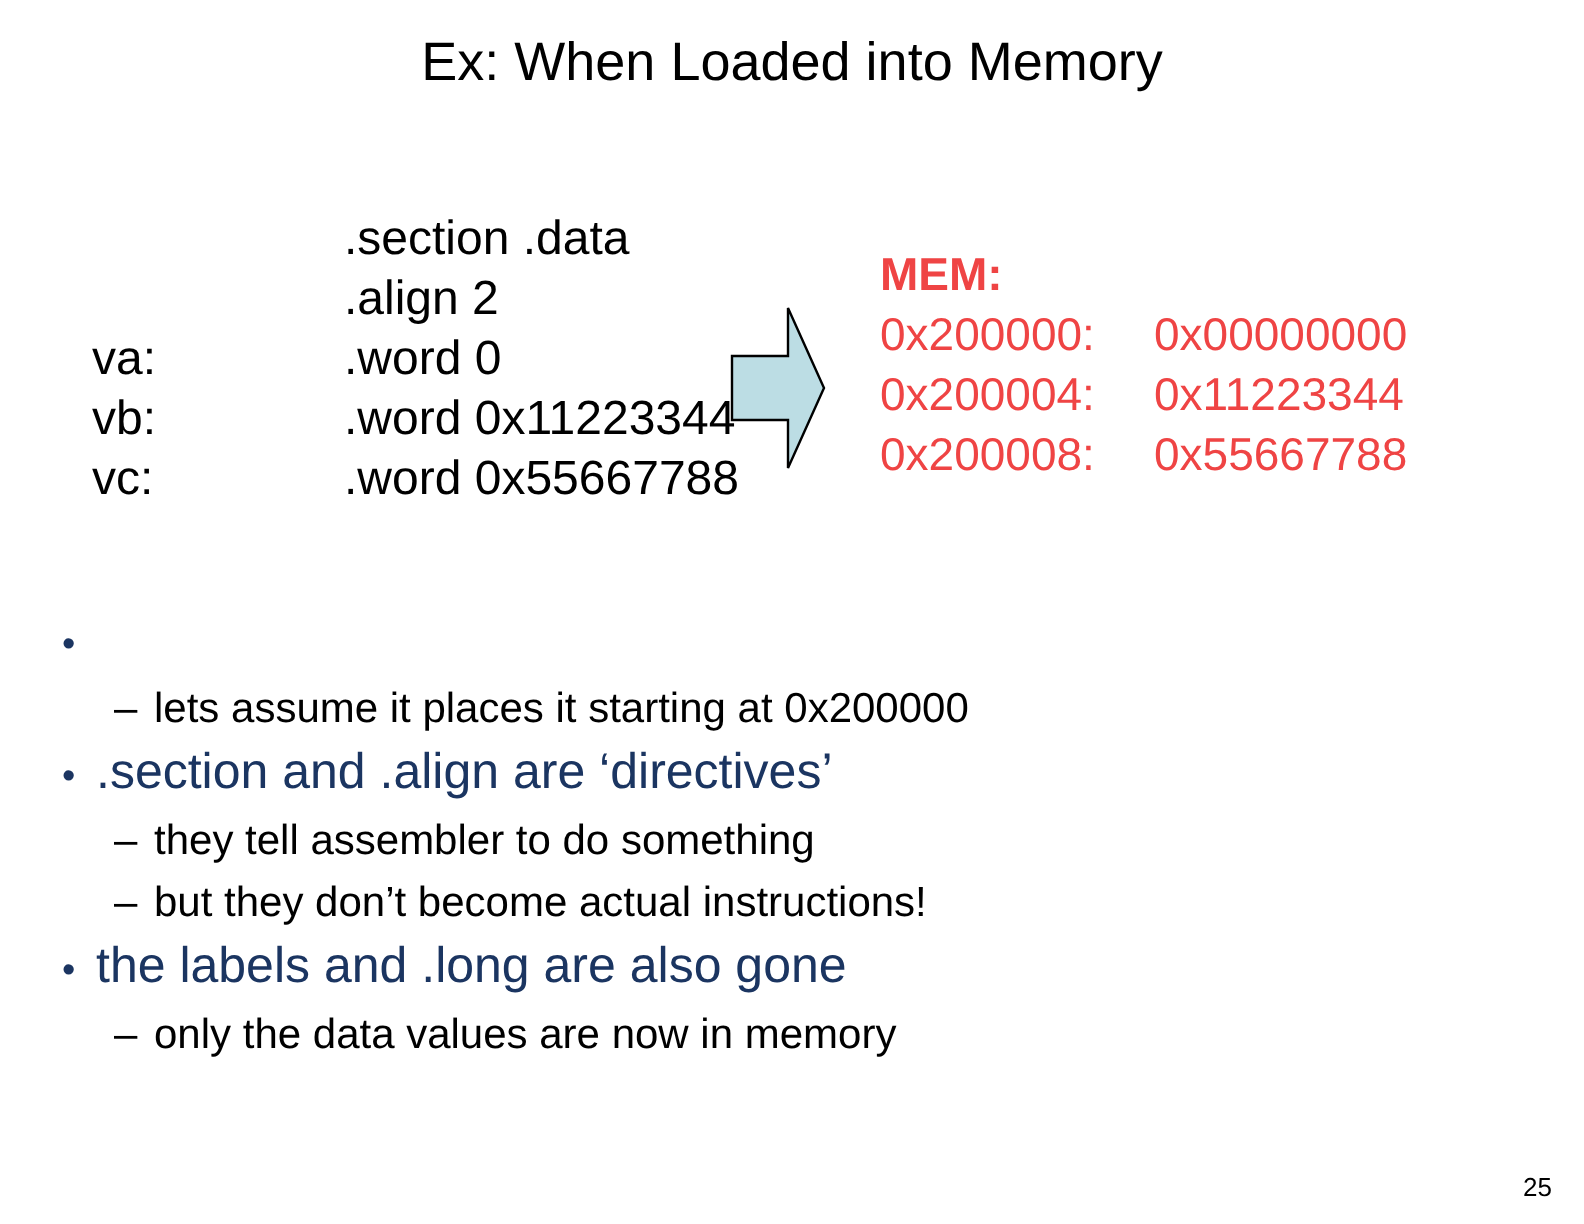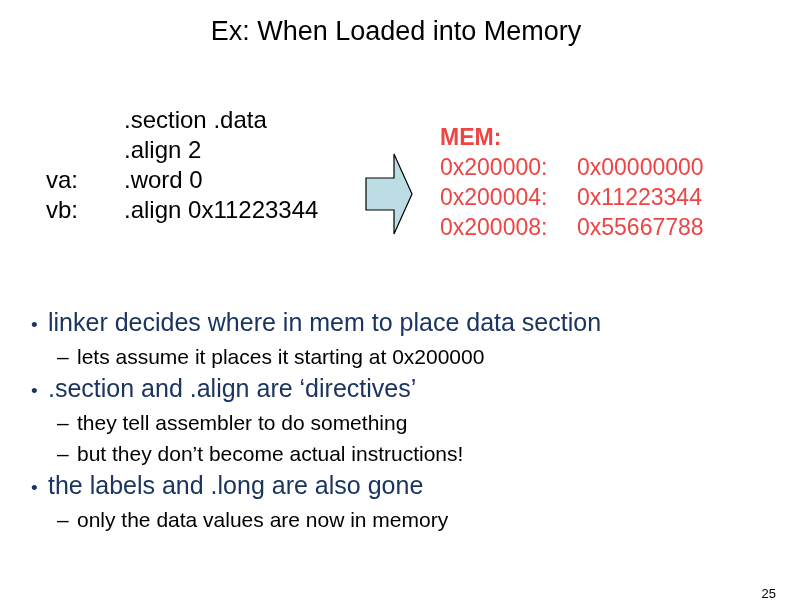--- a/index.html
+++ b/index.html
@@ -46,20 +46,21 @@
     align-items: baseline;
     height: 30px;
   }
   .code-label {
     width: 78px;
     flex: 0 0 78px;
     white-space: pre;
   }
   .code-text {
     white-space: pre;
+    margin-left: 48px;
   }
 
   
   .arrow-shape {
     position: absolute;
     left: 364px;
     top: 152px;
     width: 50px;
     height: 84px;
   }
@@ -164,21 +165,25 @@
   <div class="code-row">
     <span class="code-label"></span>
     <span class="code-text">.align 2</span>
   </div>
   <div class="code-row">
     <span class="code-label">va:</span>
     <span class="code-text">.word 0</span>
   </div>
   <div class="code-row">
     <span class="code-label">vb:</span>
-    <span class="code-text">.align 0x11223344</span>
+    <span class="code-text">.word 0x11223344</span>
+  </div>
+  <div class="code-row">
+    <span class="code-label">vc:</span>
+    <span class="code-text">.word 0x55667788</span>
   </div>
 </div>
 
 <div class="arrow-shape">
   <svg width="50" height="84" viewBox="0 0 50 84" xmlns="http://www.w3.org/2000/svg">
     <polygon points="2,26 30,26 30,2 48,42 30,82 30,58 2,58" fill="#bcdde4" stroke="#000000" stroke-width="1.2" stroke-linejoin="miter"></polygon>
   </svg>
 </div>
 
 <div class="mem-block">
@@ -194,21 +199,20 @@
   <div class="mem-row">
     <span class="mem-addr">0x200008:</span>
     <span class="mem-val">0x55667788</span>
   </div>
 </div>
 
 <div class="body-list">
 
   <div class="bullet-l1">
     <span class="marker">•</span>
-    <span class="txt">linker decides where in mem to place data section</span>
   </div>
 
   <div class="bullet-l2">
     <span class="marker">–</span>
     <span class="txt">lets assume it places it starting at 0x200000</span>
   </div>
 
   <div class="bullet-l1">
     <span class="marker">•</span>
     <span class="txt">.section and .align are ‘directives’</span>

